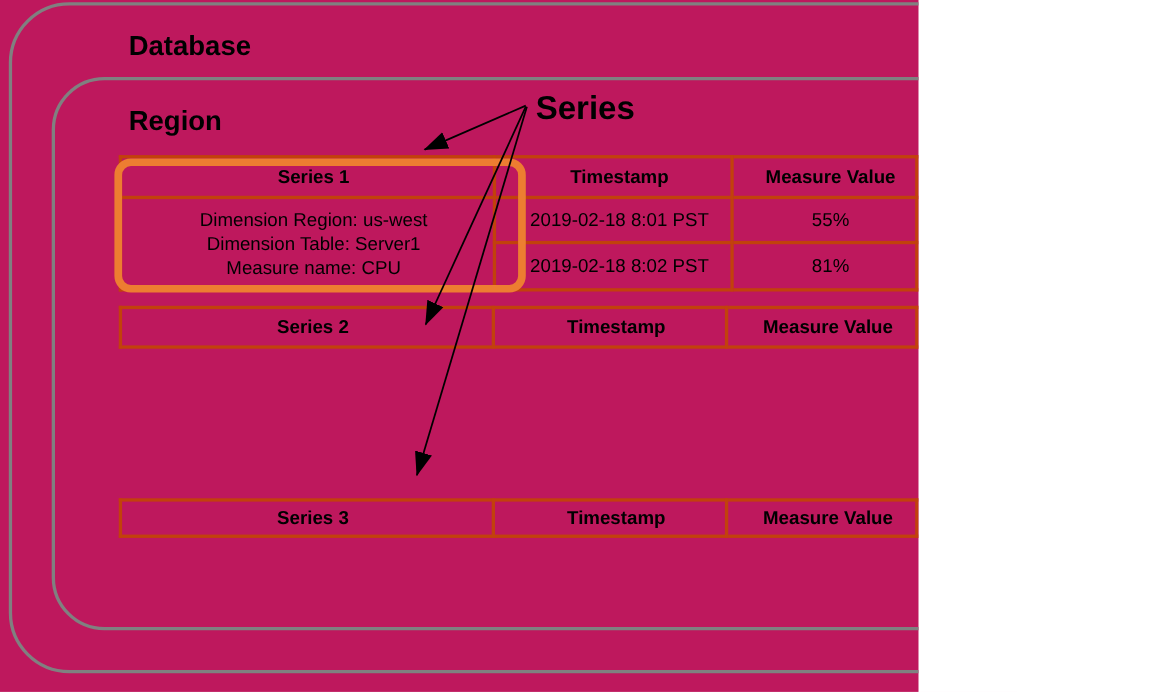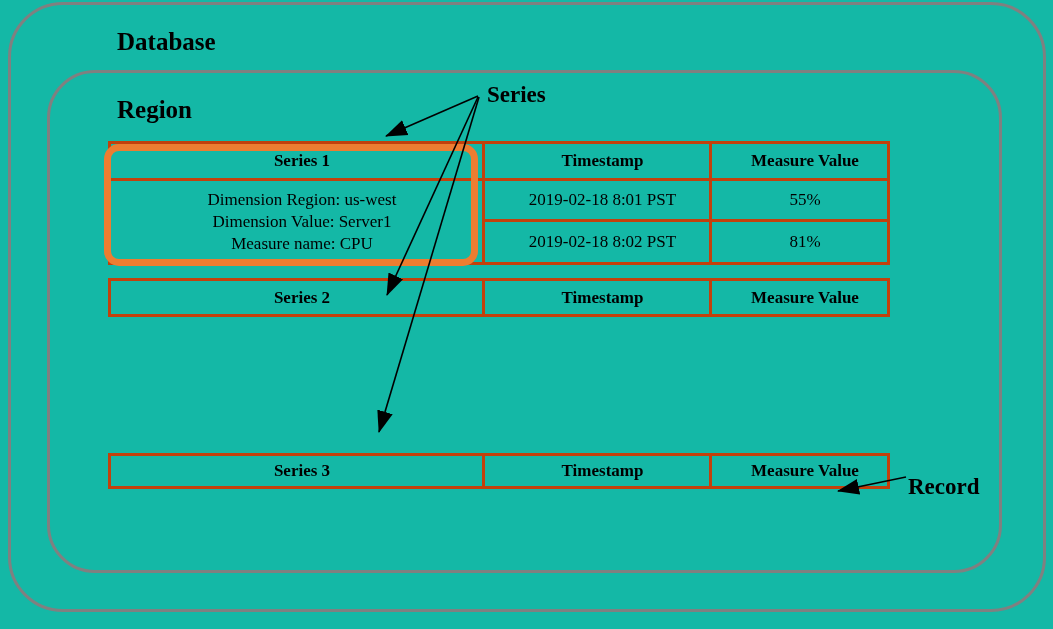--- a/index.html
+++ b/index.html
@@ -1,32 +1,32 @@
 <!DOCTYPE html>
 <html><head>
 <meta charset="utf-8">
 <style>
   html,body { margin:0; padding:0; background:#ffffff; }
   .canvas {
-    position:relative; width:1053px; height:629px; background:#14b8a6;
-    font-family:Liberation Serif, serif; color:#000; overflow:hidden;
+    position:relative; width:835px; height:629px; background:#be185d;
+    font-family:Liberation Sans, sans-serif; color:#000; overflow:hidden;
   }
   
   .outer-box {
     position:absolute; left:8px; top:2px; width:1038px; height:610px;
     border:3px solid #808080; border-radius:55px; box-sizing:border-box;
   }
   .inner-box {
     position:absolute; left:47px; top:70px; width:955px; height:503px;
     border:3px solid #808080; border-radius:48px; box-sizing:border-box;
   }
   .big-label { position:absolute; font-size:25px; font-weight:bold; letter-spacing:0px; }
   .db-label    { left:117px; top:28px; }
   .table-label { left:117px; top:96px; }
-  .ann-label { position:absolute; font-size:23px; font-weight:bold; }
+  .ann-label { position:absolute; font-size:30px; font-weight:bold; }
   .series-label { left:487px; top:82px; }
   .record-label { left:908px; top:474px; }
 
   
   table.dtable {
     position:absolute; left:108px; border-collapse:collapse; table-layout:fixed;
     font-size:17px;
   }
   table.dtable th, table.dtable td {
     border:3px solid #c2410c; padding:0 0 0 11px; text-align:center; vertical-align:middle;
@@ -66,21 +66,21 @@
       </colgroup>
     <tbody>
         <tr style="height:37px;">
       <th>Series 1</th>
       <th>Timestamp</th>
       <th>Measure Value</th>
     </tr>
     <tr style="height:41px;">
       <td rowspan="2" class="dims">
         <div>Dimension Region: us-west</div>
-        <div>Dimension Value: Server1</div>
+        <div>Dimension Table: Server1</div>
         <div>Measure name: CPU</div>
       </td>
       <td>2019-02-18 8:01 PST</td>
       <td>55%</td>
     </tr>
     <tr style="height:43px;">
       <td>2019-02-18 8:02 PST</td>
       <td>81%</td>
     </tr>
   </tbody>

